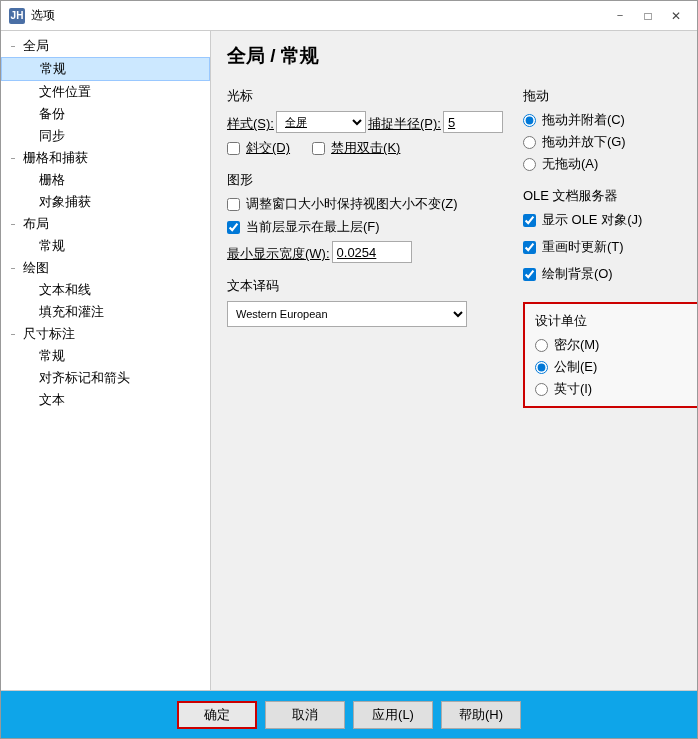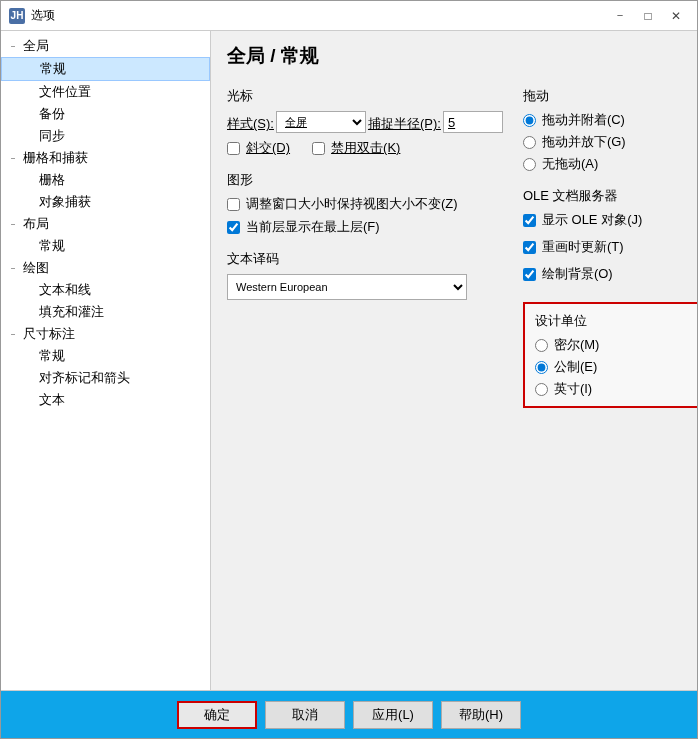--- a/index.html
+++ b/index.html
@@ -369,20 +369,24 @@
           <div class="section-group">
             <div class="section-label">图形</div>
             <label class="checkbox-row">
               <input type="checkbox" style="">
               <span class="checkbox-label">调整窗口大小时保持视图大小不变(Z)</span>
             </label>
             <label class="checkbox-row">
               <input type="checkbox" checked="" style="">
               <span class="checkbox-label">当前层显示在最上层(F)</span>
             </label>
+            <div class="form-row" style="margin-top:4px;">
+              <span class="form-label">最小显示宽度(W):</span>
+              <input type="text" class="form-input" value="0.0254" style="width: 80px;">
+            </div>
           </div>
 
           <div class="text-encode-section section-group">
             <div class="section-label">文本译码</div>
             <select class="form-select" style="width:240px; height:26px;">
               <option selected="">Western European</option>
               <option>UTF-8</option>
               <option>GB2312</option>
             </select>
           </div>

